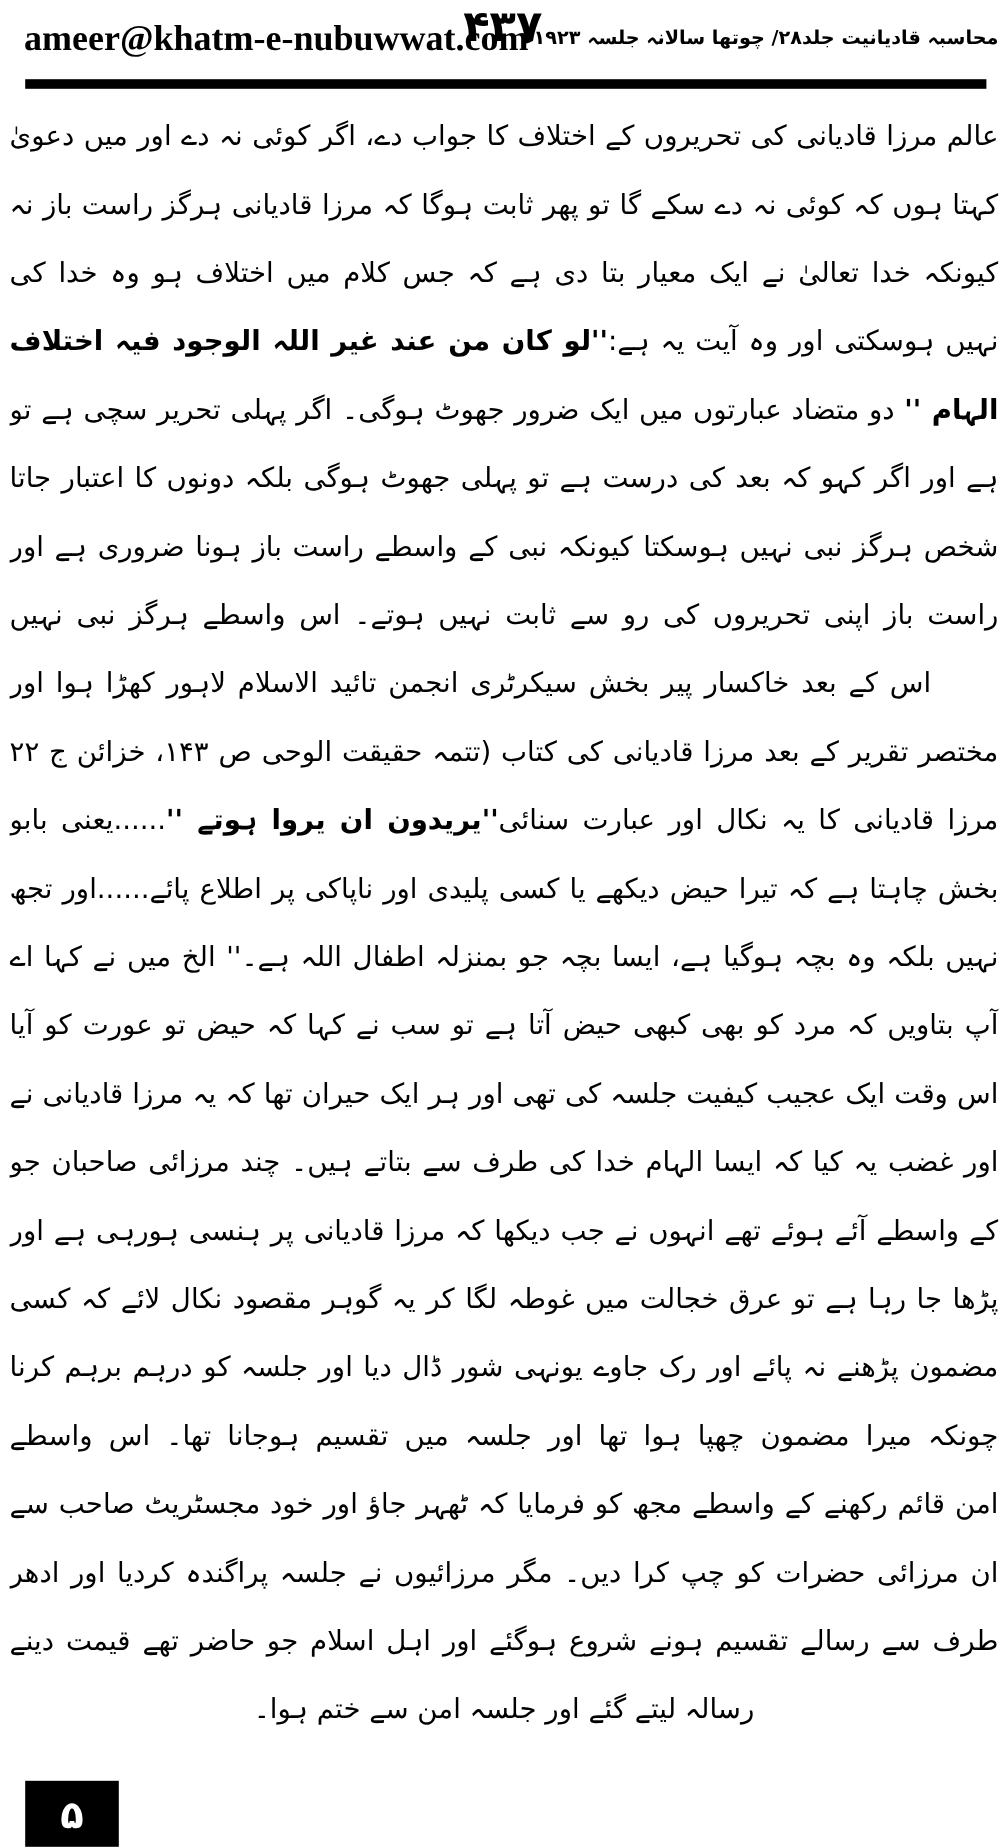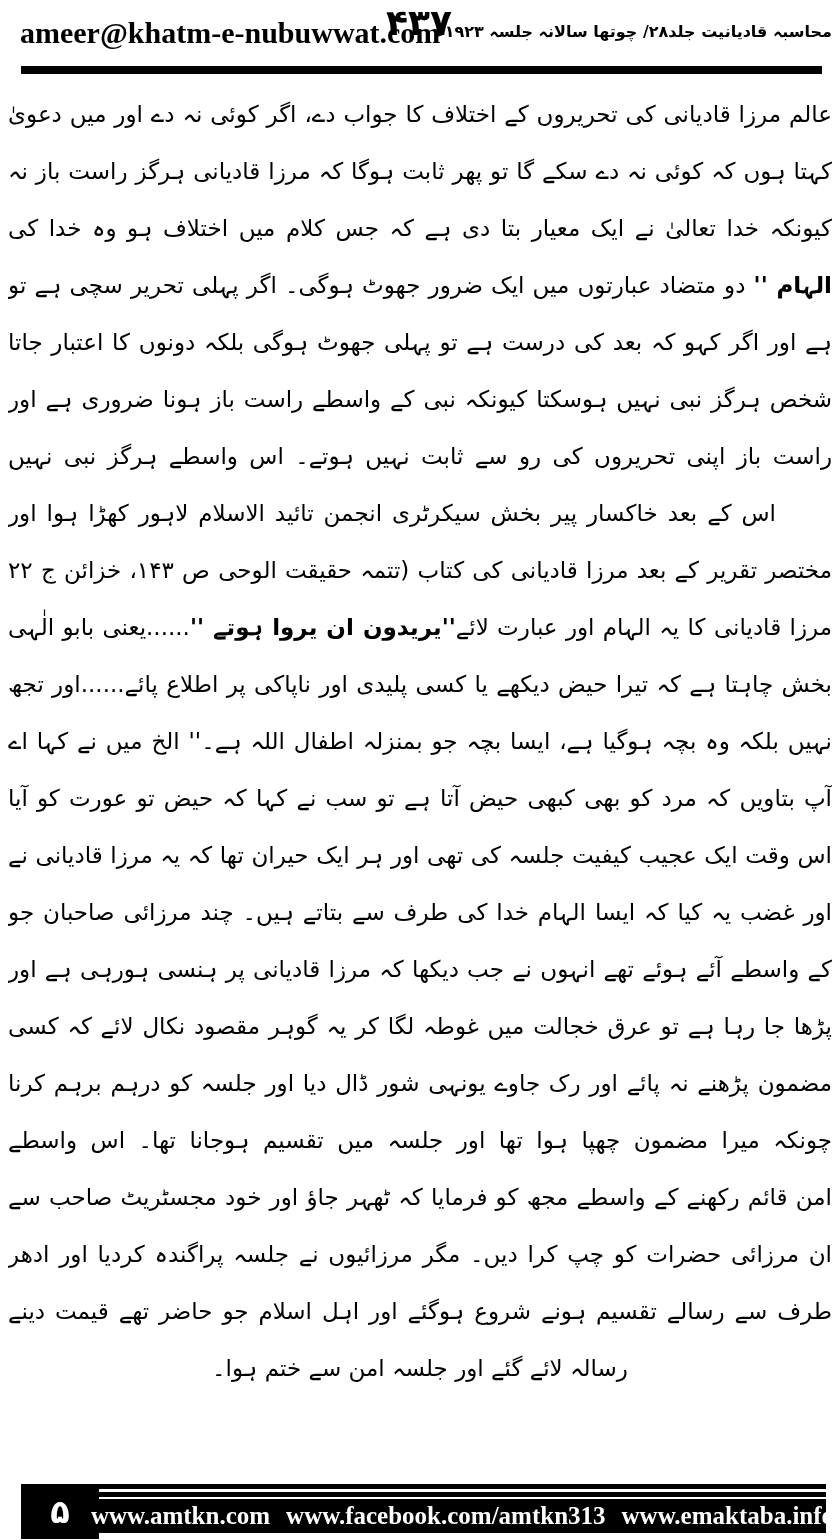--- a/index.html
+++ b/index.html
@@ -131,48 +131,40 @@
 
   <div class="header-email">ameer@khatm-e-nubuwwat.com</div>
   <div class="header-pagenum">۴۳۷</div>
   <div class="header-title">محاسبہ قادیانیت جلد۲۸/ چوتھا سالانہ جلسہ ۱۹۲۳ء</div>
   <div class="top-rule"></div>
 
   <div class="body-text">
       <div class="line"><span class="seg">عالم مرزا قادیانی کی تحریروں کے اختلاف کا جواب دے، اگر کوئی نہ دے اور میں دعویٰ سے</span></div>
       <div class="line"><span class="seg">کہتا ہوں کہ کوئی نہ دے سکے گا تو پھر ثابت ہوگا کہ مرزا قادیانی ہرگز راست باز نہ تھے۔</span></div>
       <div class="line"><span class="seg">کیونکہ خدا تعالیٰ نے ایک معیار بتا دی ہے کہ جس کلام میں اختلاف ہو وہ خدا کی طرف سے</span></div>
+      <div class="line"><span class="seg">نہیں ہوسکتی اور وہ آیت یہ ہے:</span><span class="seg bold">''لو کان من عند غیر اللہ الوجود فیہ اختلاف</span></div>
       <div class="line"><span class="seg bold">الہام ''</span><span class="seg"> دو متضاد عبارتوں میں ایک ضرور جھوٹ ہوگی۔ اگر پہلی تحریر سچی ہے تو دوسری جھوٹی</span></div>
       <div class="line"><span class="seg">ہے اور اگر کہو کہ بعد کی درست ہے تو پہلی جھوٹ ہوگی بلکہ دونوں کا اعتبار جاتا رہے گا اور ایسا</span></div>
       <div class="line"><span class="seg">شخص ہرگز نبی نہیں ہوسکتا کیونکہ نبی کے واسطے راست باز ہونا ضروری ہے اور مرزا قادیانی</span></div>
       <div class="line"><span class="seg">راست باز اپنی تحریروں کی رو سے ثابت نہیں ہوتے۔ اس واسطے ہرگز نبی نہیں ہوسکتے۔</span></div>
       <div class="line indent"><span class="seg">اس کے بعد خاکسار پیر بخش سیکرٹری انجمن تائید الاسلام لاہور کھڑا ہوا اور تمہیدی</span></div>
       <div class="line"><span class="seg">مختصر تقریر کے بعد مرزا قادیانی کی کتاب (تتمہ حقیقت الوحی ص ۱۴۳، خزائن ج ۲۲ ص ۵۸۱) سے</span></div>
-      <div class="line"><span class="seg">مرزا قادیانی کا یہ الہام اور عبارت لائے</span><span class="seg bold">''یریدون ان یروا ہوتے ''</span><span class="seg">......یعنی بابو الٰہی</span></div>
+      <div class="line"><span class="seg">مرزا قادیانی کا یہ نکال اور عبارت سنائی</span><span class="seg bold">''یریدون ان یروا ہوتے ''</span><span class="seg">......یعنی بابو الٰہی</span></div>
       <div class="line"><span class="seg">بخش چاہتا ہے کہ تیرا حیض دیکھے یا کسی پلیدی اور ناپاکی پر اطلاع پائے......اور تجھ میں حیض</span></div>
       <div class="line"><span class="seg">نہیں بلکہ وہ بچہ ہوگیا ہے، ایسا بچہ جو بمنزلہ اطفال اللہ ہے۔'' الخ میں نے کہا اے صاحبان!</span></div>
       <div class="line"><span class="seg">آپ بتاویں کہ مرد کو بھی کبھی حیض آتا ہے تو سب نے کہا کہ حیض تو عورت کو آیا کرتا ہے اور</span></div>
       <div class="line"><span class="seg">اس وقت ایک عجیب کیفیت جلسہ کی تھی اور ہر ایک حیران تھا کہ یہ مرزا قادیانی نے کیا لکھ دیا</span></div>
       <div class="line"><span class="seg">اور غضب یہ کیا کہ ایسا الہام خدا کی طرف سے بتاتے ہیں۔ چند مرزائی صاحبان جو نوٹ لکھنے</span></div>
       <div class="line"><span class="seg">کے واسطے آئے ہوئے تھے انہوں نے جب دیکھا کہ مرزا قادیانی پر ہنسی ہورہی ہے اور لاحول</span></div>
       <div class="line"><span class="seg">پڑھا جا رہا ہے تو عرق خجالت میں غوطہ لگا کر یہ گوہر مقصود نکال لائے کہ کسی طرح پیر بخش اپنا</span></div>
       <div class="line"><span class="seg">مضمون پڑھنے نہ پائے اور رک جاوے یونہی شور ڈال دیا اور جلسہ کو درہم برہم کرنا چاہا۔</span></div>
       <div class="line"><span class="seg">چونکہ میرا مضمون چھپا ہوا تھا اور جلسہ میں تقسیم ہوجانا تھا۔ اس واسطے پریزیڈنٹ صاحب نے</span></div>
       <div class="line"><span class="seg">امن قائم رکھنے کے واسطے مجھ کو فرمایا کہ ٹھہر جاؤ اور خود مجسٹریٹ صاحب سے عرض کی کہ آپ</span></div>
       <div class="line"><span class="seg">ان مرزائی حضرات کو چپ کرا دیں۔ مگر مرزائیوں نے جلسہ پراگندہ کردیا اور ادھر ہماری</span></div>
       <div class="line"><span class="seg">طرف سے رسالے تقسیم ہونے شروع ہوگئے اور اہل اسلام جو حاضر تھے قیمت دینے لگے اور</span></div>
-      <div class="line center"><span class="seg">رسالہ لائے گئے اور جلسہ امن سے ختم ہوا۔</span></div>
+      <div class="line center"><span class="seg">رسالہ لیتے گئے اور جلسہ امن سے ختم ہوا۔</span></div>
     </div>
 
   <div class="footer-pagebox">
     <span>۵</span>
   </div>
-  <div class="footer-right">
-    <div class="footer-rule first"></div>
-    <div class="footer-rule second"></div>
-    <div class="footer-urlbar">
-        <span>www.amtkn.com</span>
-        <span>www.facebook.com/amtkn313</span>
-        <span>www.emaktaba.info</span>
-      </div>
-  </div>
 
 </div>
 
 </body></html>

